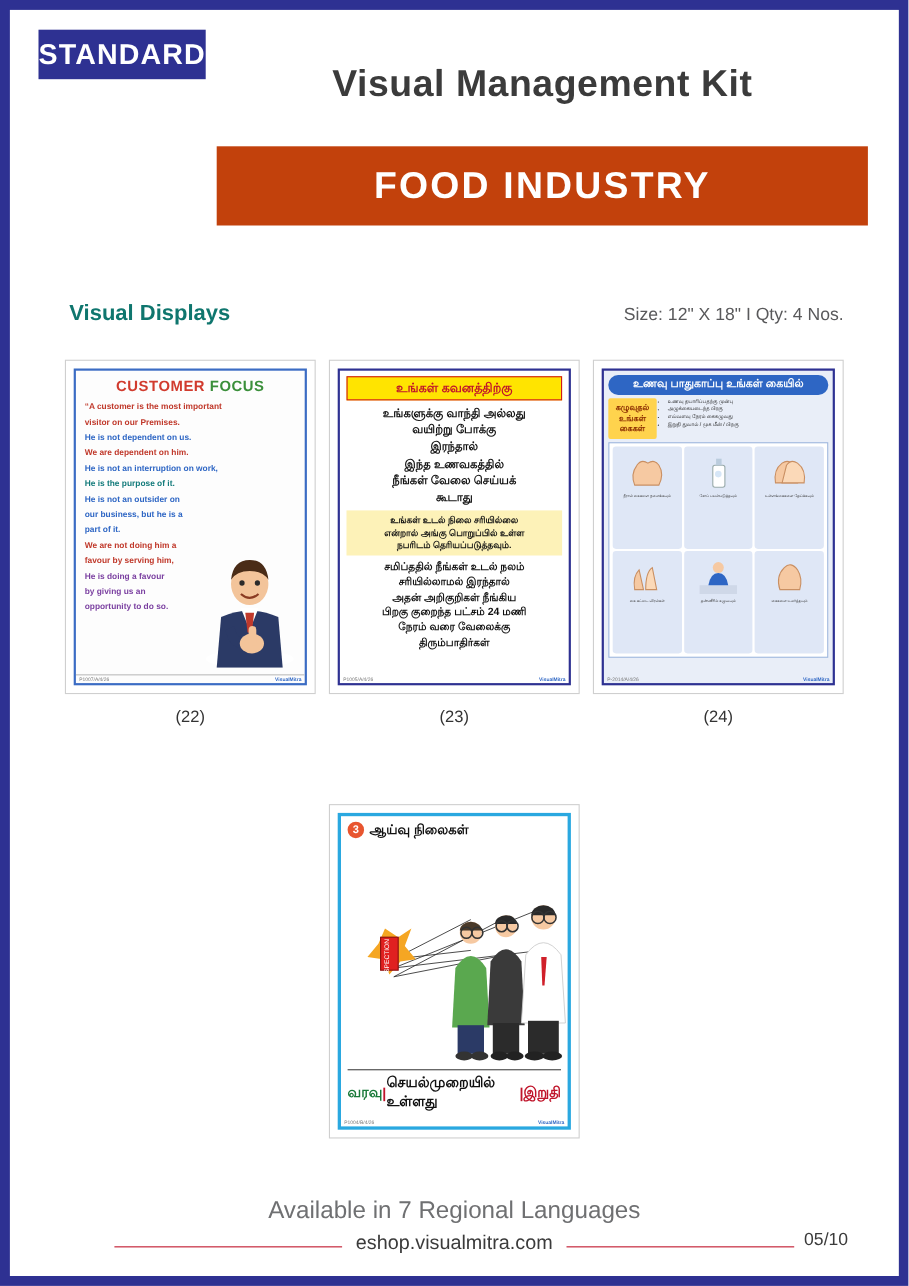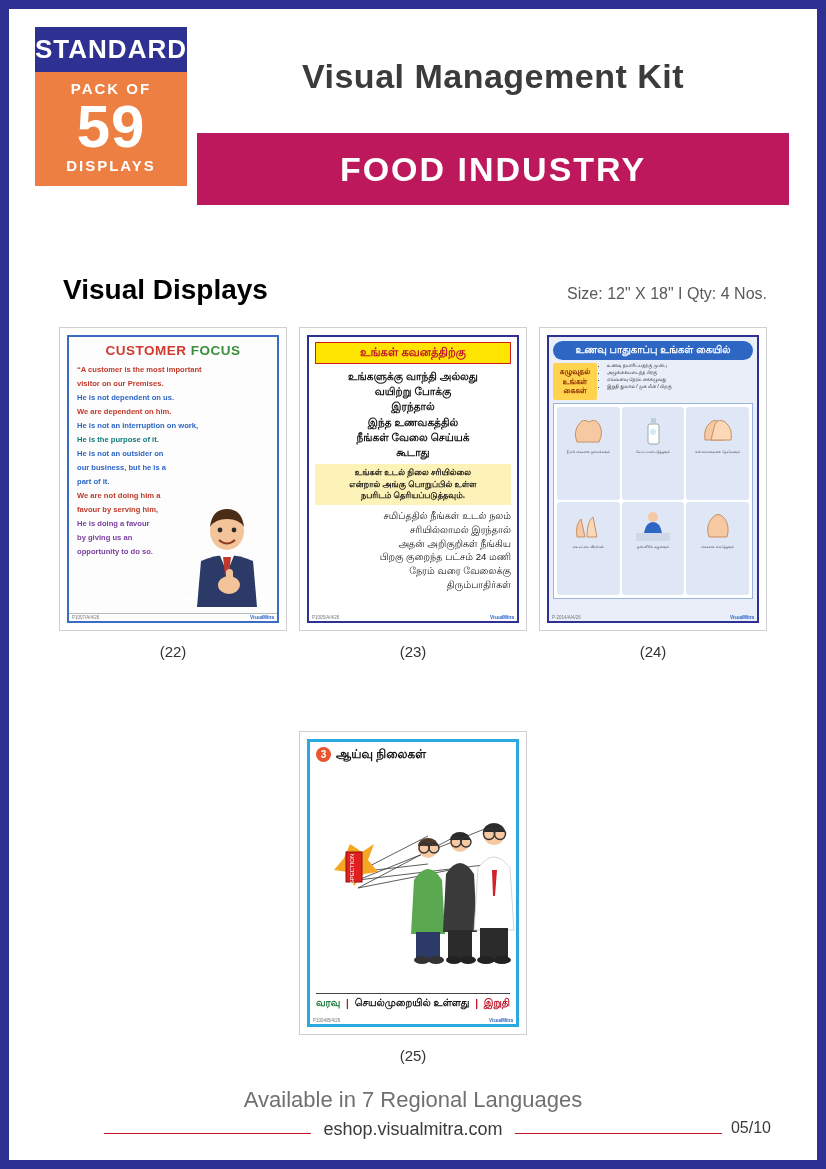--- a/index.html
+++ b/index.html
@@ -75,44 +75,44 @@
     font-size: 34px;
     font-weight: bold;
     color: #3b3b3b;
     letter-spacing: 0.5px;
   }
   .title-band {
     position: absolute;
     left: 188px; right: 28px;
     top: 114px;
     height: 72px;
-    background: #be185d;
+    background: #c2410c;
     display: flex;
     align-items: center;
     justify-content: center;
   }
   .title-band span {
     color: #ffffff;
     font-size: 34px;
     font-weight: bold;
     letter-spacing: 2px;
   }
 
   
   .section-row {
     position: absolute;
     top: 265px; left: 54px; right: 50px;
     display: flex;
     align-items: baseline;
     justify-content: space-between;
   }
   .section-title {
-    font-size: 28px;
-    font-weight: bold;
-    color: #000000;
+    font-size: 20px;
+    font-weight: bold;
+    color: #0f766e;
   }
   .section-meta {
     font-size: 16px;
     color: #59595b;
   }
 
   
   .cards-row {
     position: absolute;
     left: 50px; right: 50px;
@@ -199,24 +199,24 @@
     font-size: 8.2px;
     color: #111;
     text-align: center;
     line-height: 1.4;
     padding: 3px 2px;
     margin: 4px 0;
     font-weight: bold;
   }
   .p23 .blk2 {
     font-size: 9.6px;
-    text-align: right;
+    text-align: center;
     line-height: 1.45;
     color: #111;
-    font-weight: normal;
+    font-weight: bold;
   }
   .p23 .footline {
     position: absolute; left: 0; right: 0; bottom: 0;
     font-size: 4.5px; color: #777;
     display: flex; justify-content: space-between;
     padding: 1px 3px;
   }
 
   
   .p24 { background: #e9eef8; border: 2px solid #2e3192; padding: 4px; }
@@ -273,21 +273,21 @@
     background: #e8552f; color: #fff;
     width: 15px; height: 15px; border-radius: 50%;
     display: flex; align-items: center; justify-content: center;
     font-size: 10px; font-weight: bold;
   }
   .p25 .stage-bar {
     position: absolute; left: 6px; right: 6px; bottom: 14px;
     border-top: 1.5px solid #444;
     display: flex; align-items: center; justify-content: space-between;
     padding-top: 3px;
-    font-size: 10px; font-weight: bold;
+    font-size: 13px; font-weight: bold;
   }
   .p25 .s1 { color: #1a7a3a; }
   .p25 .s2 { color: #111; }
   .p25 .s3 { color: #c0152b; }
   .p25 .sep { color: #c0152b; font-weight: bold; }
   .p25 .footline {
     position: absolute; left: 0; right: 0; bottom: 0;
     font-size: 4.5px; color: #777;
     display: flex; justify-content: space-between;
     padding: 1px 3px;
@@ -331,25 +331,20 @@
 </style>
 </head>
 <body>
 
 <div class="page">
   <div class="inner">
 
     <div class="header">
       <div class="badge">
         <div class="badge-standard">STANDARD</div>
-        <div class="badge-body">
-          <div class="badge-packof">PACK OF</div>
-          <div class="badge-number">59</div>
-          <div class="badge-displays">DISPLAYS</div>
-        </div>
       </div>
 
       <div class="title-main">Visual Management Kit</div>
       <div class="title-band">
         <span>FOOD INDUSTRY</span>
       </div>
     </div>
 
     <div class="section-row">
       <div class="section-title">Visual Displays</div>
@@ -563,21 +558,20 @@
               <span class="sep">|</span>
               <span class="s3">இறுதி</span>
             </div>
 
             <div class="footline">
               <span>P1004/B/4/26</span>
               <span class="wm">VisualMitra</span>
             </div>
           </div>
         </div>
-        <div class="card-caption">(25)</div>
       </div>
     </div>
 
     <div class="footer-note">Available in 7 Regional Languages</div>
     <div class="footer-rule"></div>
     <div class="footer-url"><span>eshop.visualmitra.com</span></div>
     <div class="footer-page">05/10</div>
 
   </div>
 </div>

